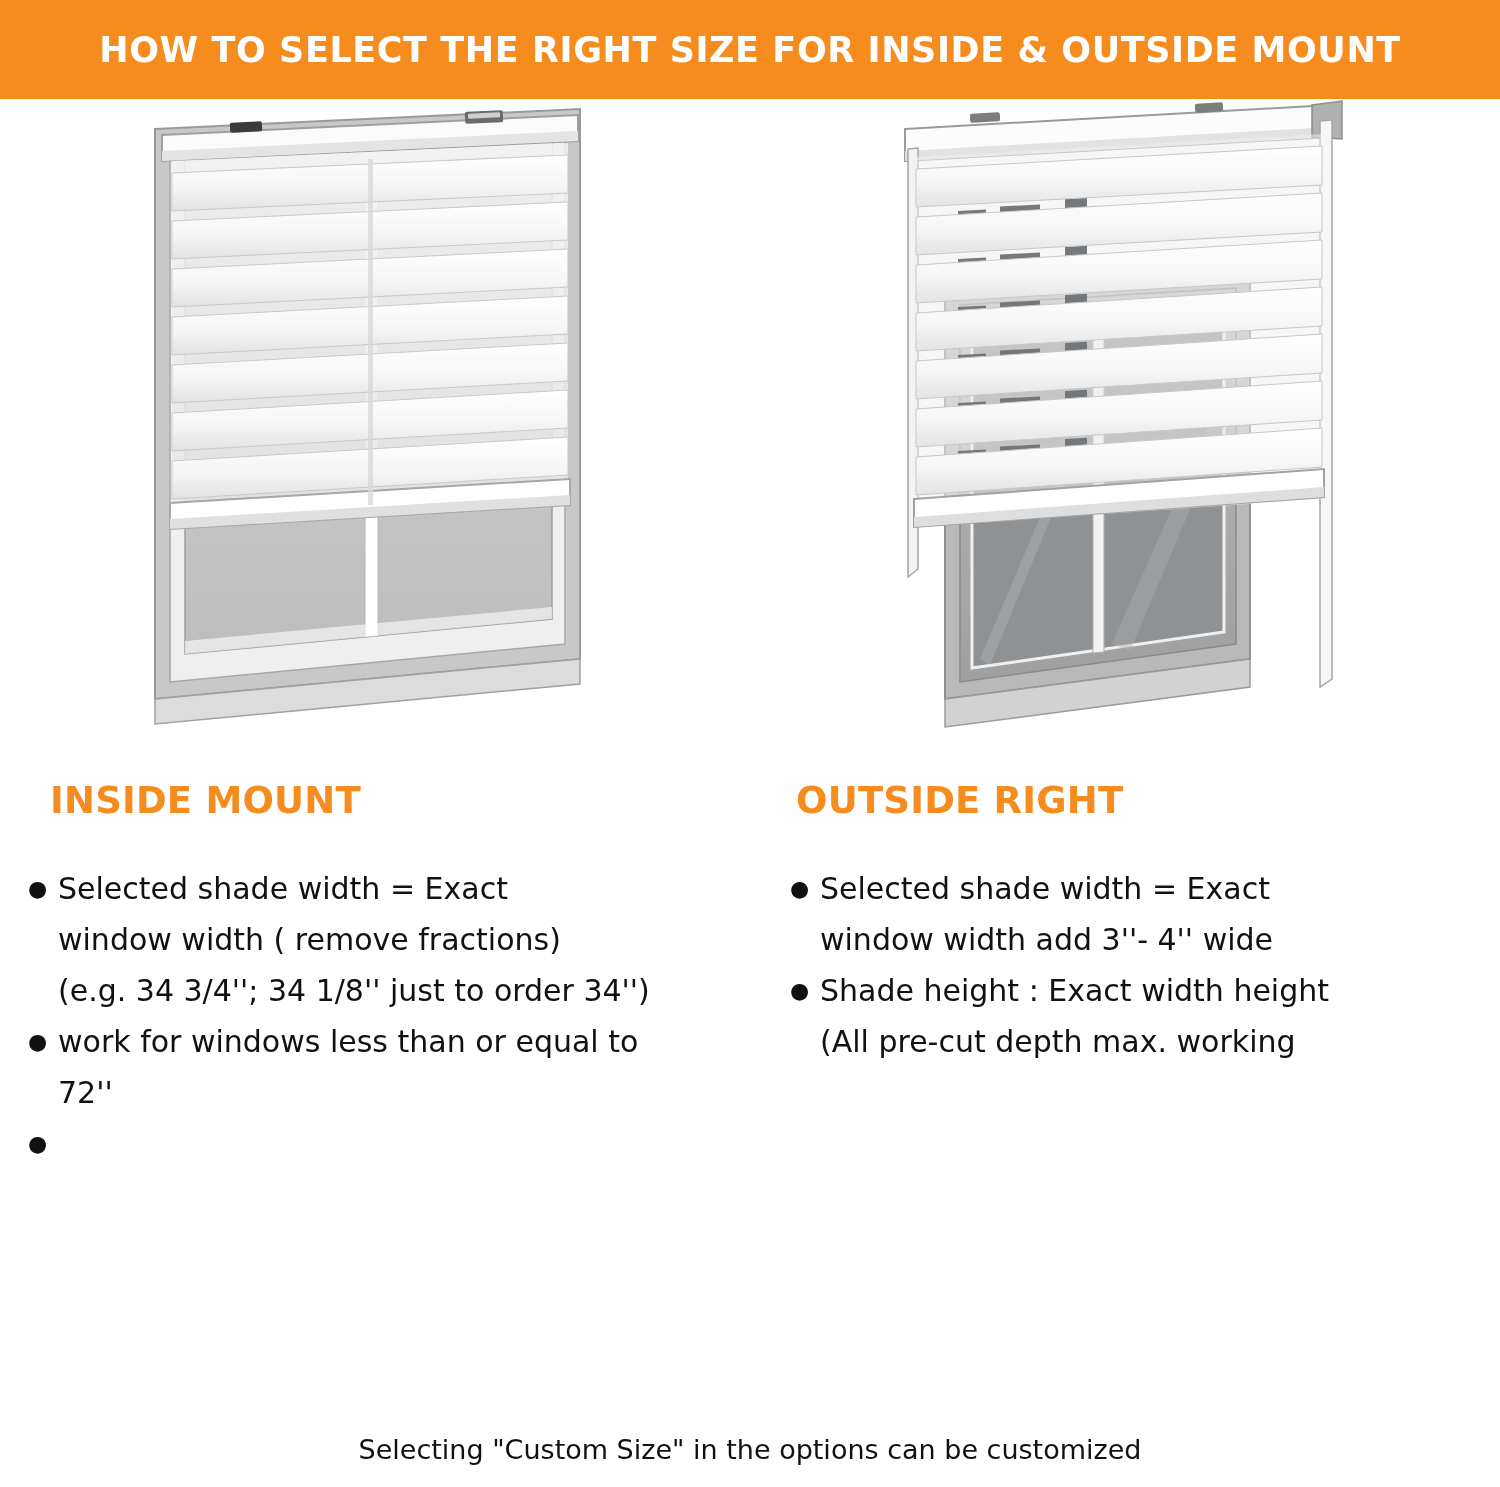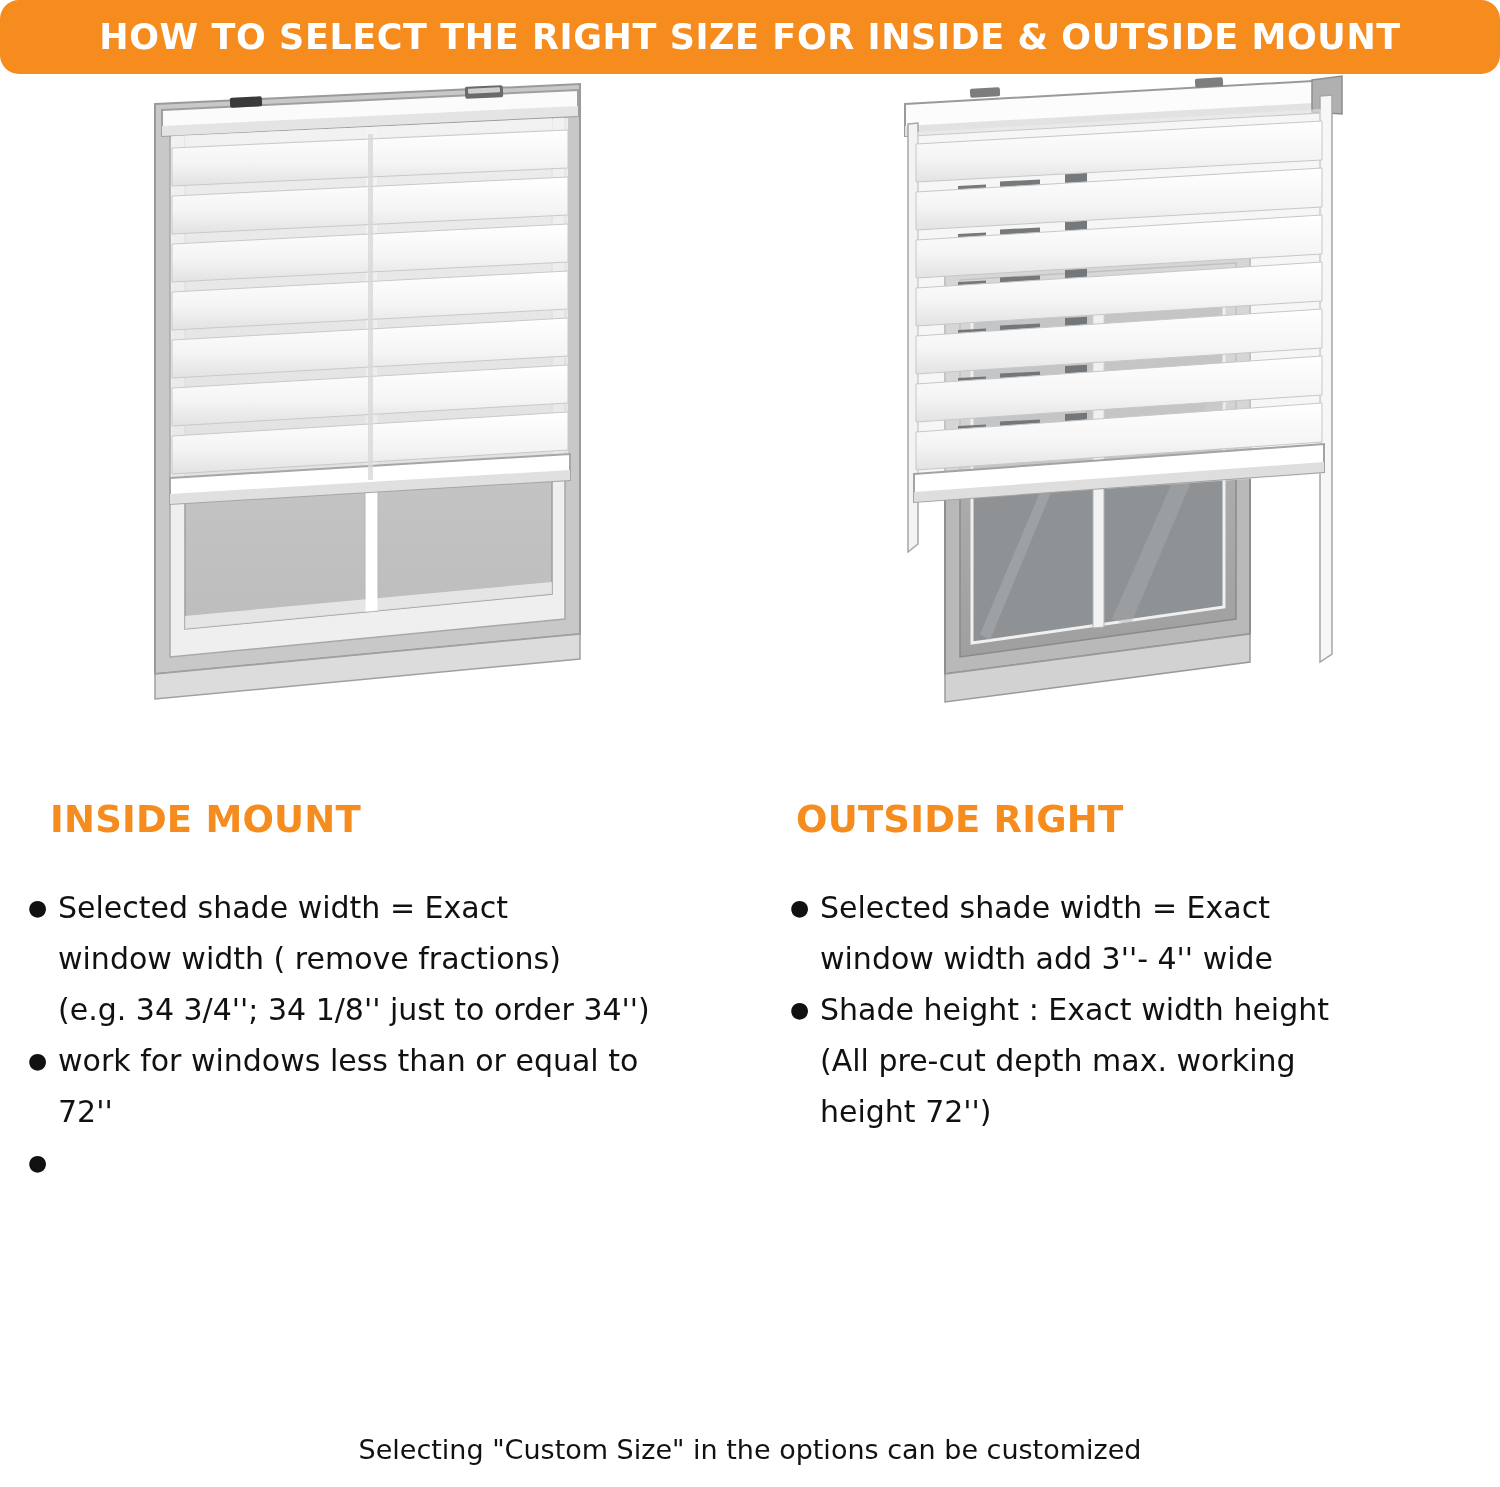--- a/index.html
+++ b/index.html
@@ -11,27 +11,26 @@
     width: 1500px;
     height: 1487px;
     font-family: "DejaVu Sans", "Liberation Sans", sans-serif;
     position: relative;
     overflow: hidden;
   }
 
   
   .header-banner {
     width: 100%;
-    height: 74px;
+    height: 99px;
     background: #F68B1E;
     display: flex;
     align-items: center;
     justify-content: center;
     box-sizing: border-box;
-    border-radius: 19px;
   }
   .header-title {
     color: #ffffff;
     font-size: 35px;
     font-weight: bold;
     letter-spacing: 0.6px;
     white-space: nowrap;
     text-align: center;
     font-family: "DejaVu Sans", "Liberation Sans", sans-serif;
   }
@@ -47,21 +46,20 @@
     top: 0;
   }
   .illo-inside { left: 110px; width: 560px; height: 680px; }
   .illo-outside { left: 850px; width: 560px; height: 680px; }
 
   
   .columns {
     position: relative;
     width: 1303px;
     height: 640px;
-    margin-top: 44px;
   }
   .col {
     position: absolute;
     top: 0;
   }
   .col-left { left: 28px; width: 700px; }
   .col-right { left: 790px; width: 690px; }
 
   .col-heading {
     color: #F68B1E;
@@ -289,20 +287,17 @@
       <li class="nobullet">
         <span>window width add 3''- 4'' wide</span>
       </li>
       <li>
         <span class="dot">●</span>
         <span>Shade height : Exact width height</span>
       </li>
       <li class="nobullet">
         <span>(All pre-cut depth max. working</span>
       </li>
-      <li class="nobullet">
-        <span>height 72'')</span>
-      </li>
     </ul>
   </div>
 </div>
 
 <div class="footer-note">Selecting "Custom Size" in the options can be customized</div>
 
 </body></html>

